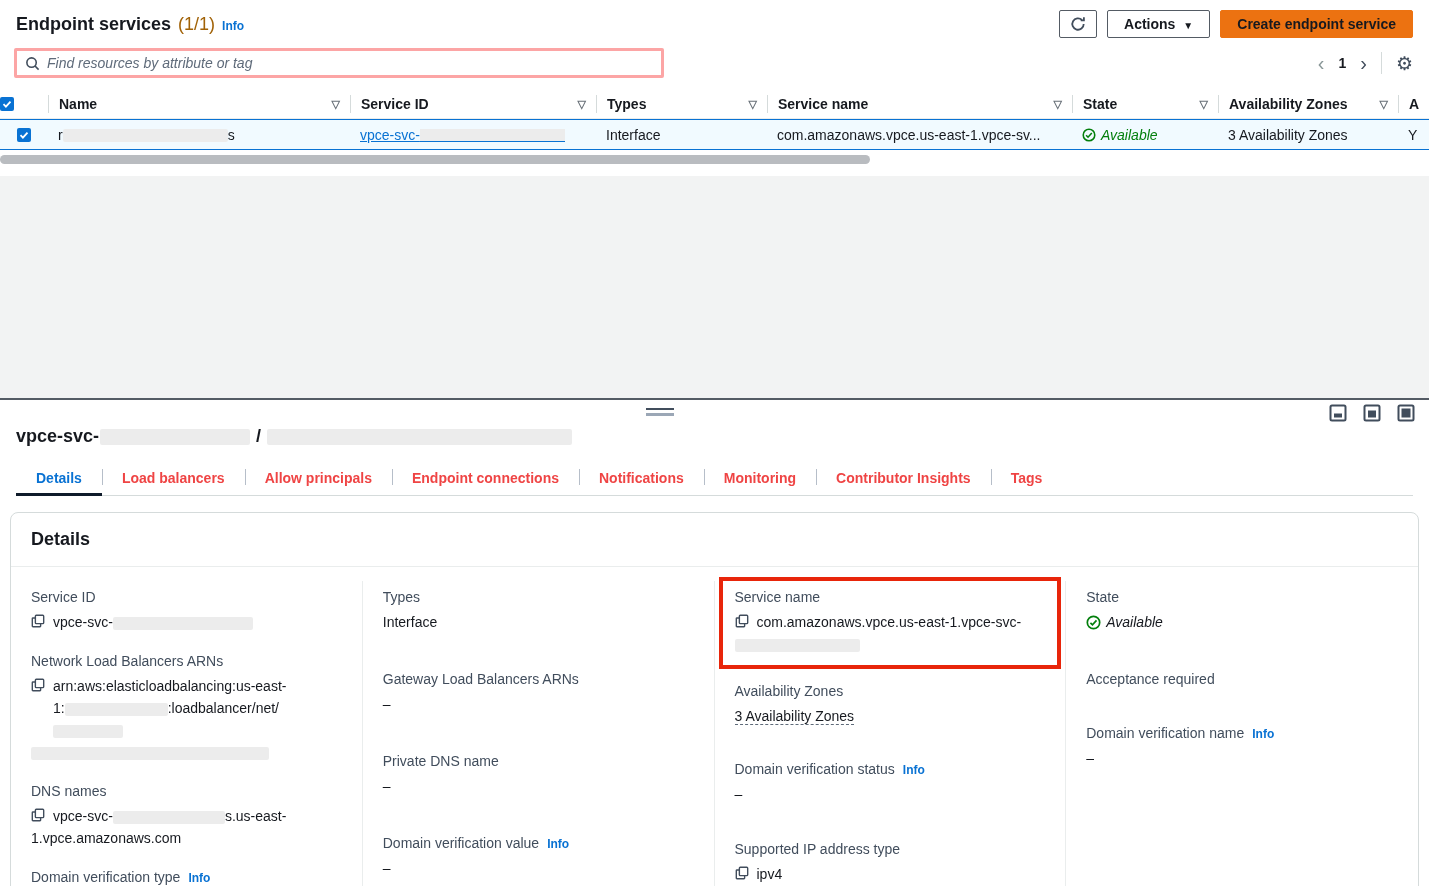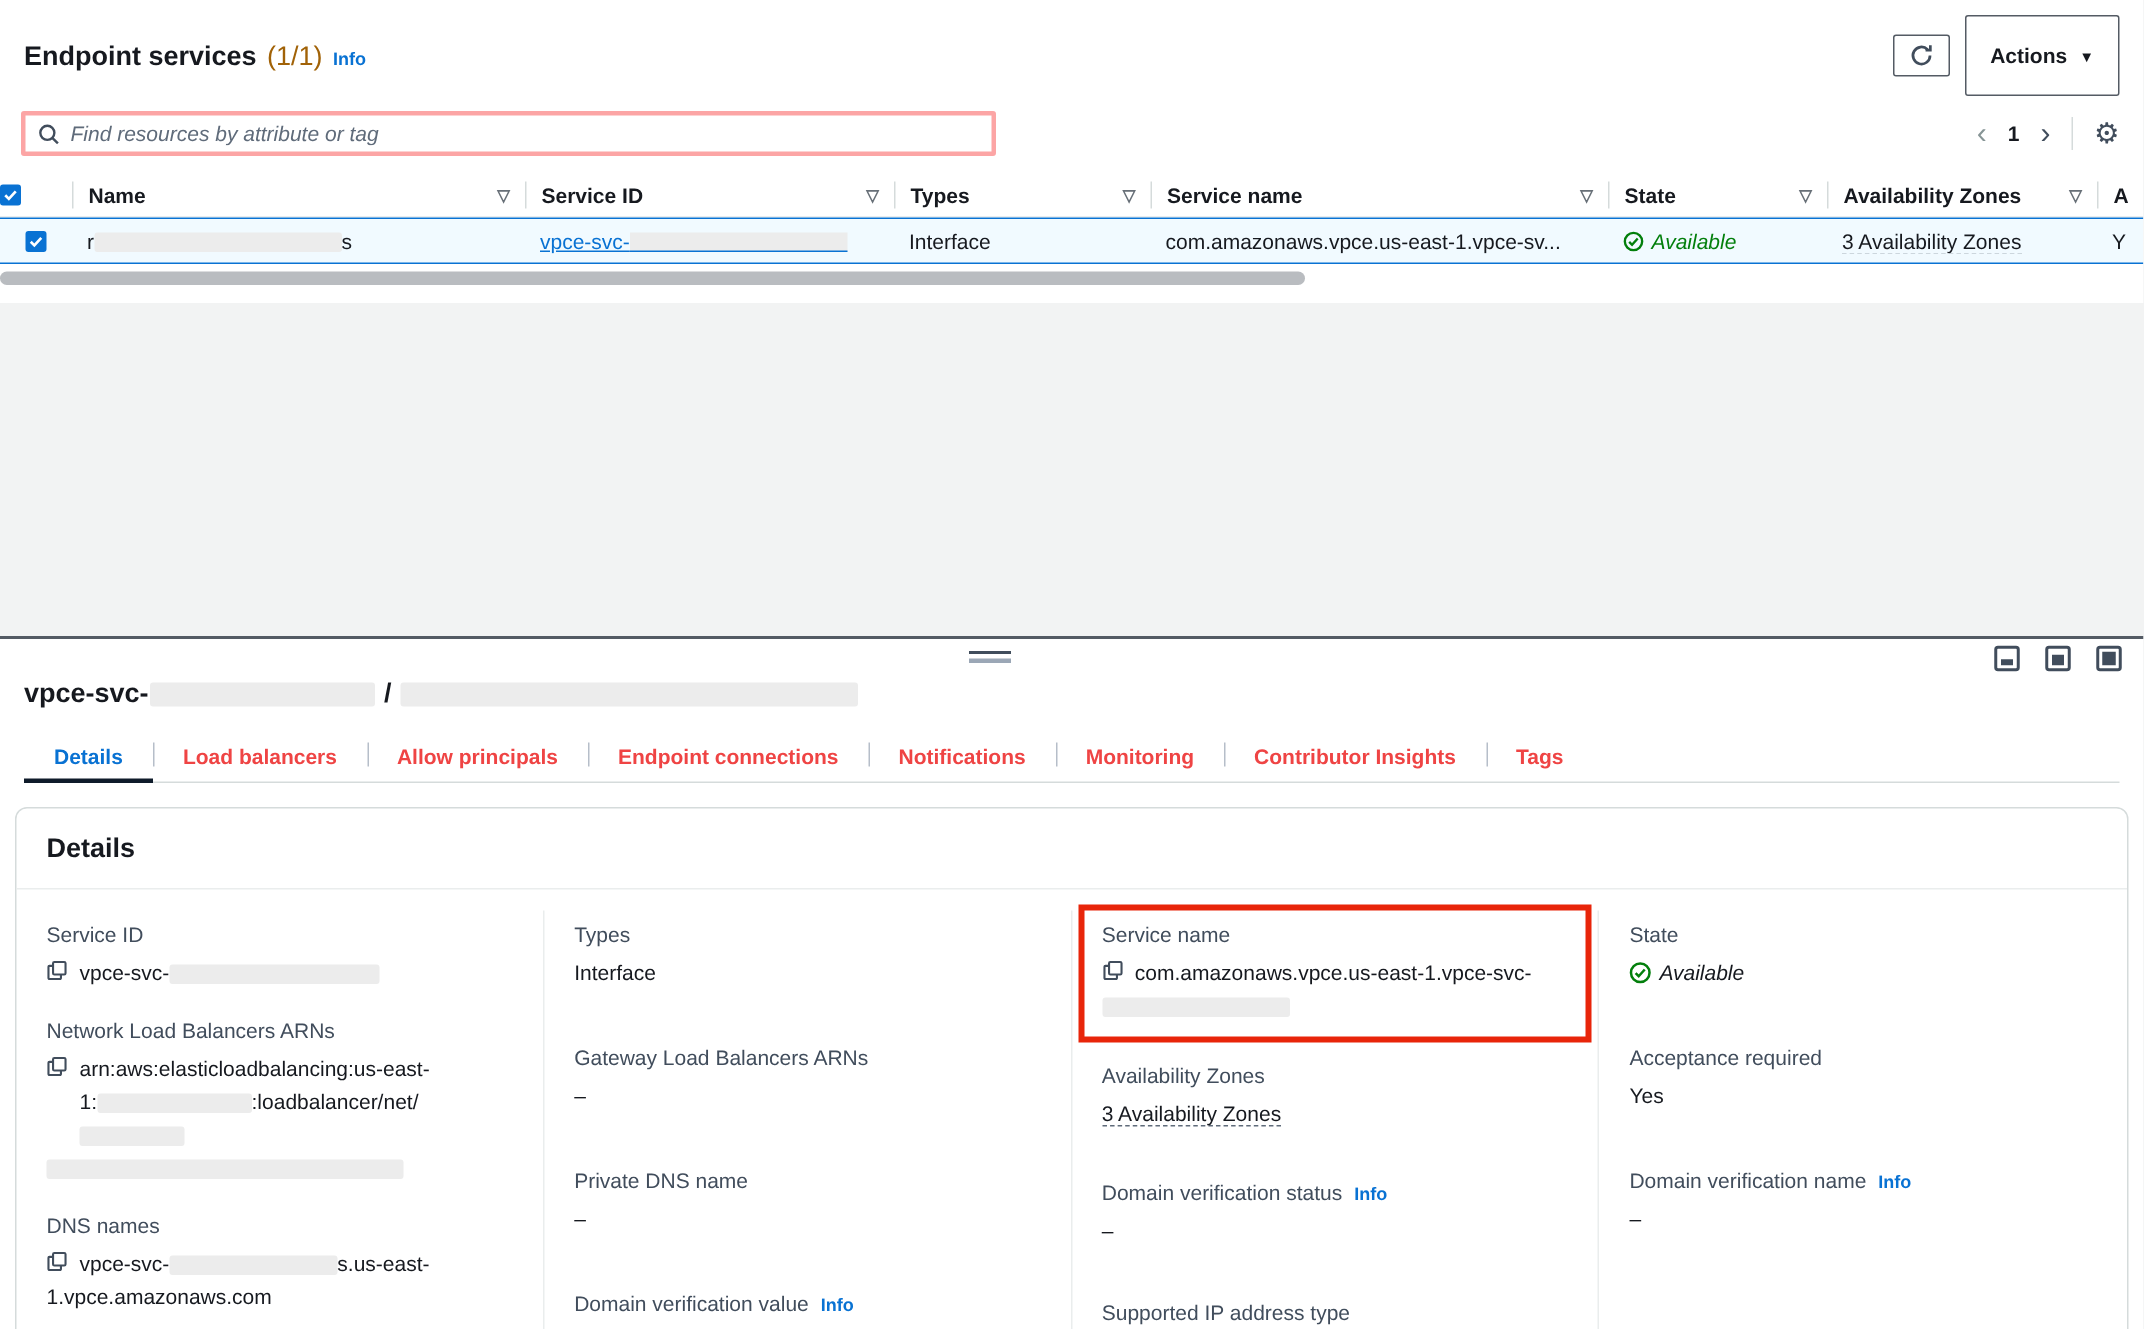--- a/index.html
+++ b/index.html
@@ -11,21 +11,21 @@
   .top-section { background:#fff; }
 
   
   .hdr { display:flex; justify-content:space-between; align-items:center; padding:10px 16px 8px 16px; }
   .hdr-left { display:flex; align-items:baseline; gap:7px; }
   .page-title { font-size:18px; font-weight:bold; }
   .page-count { font-size:18px; font-weight:normal; color:#a16207; }
   .info-link { color:#0972d3; font-size:12px; font-weight:bold; cursor:pointer; }
   .hdr-right { display:flex; gap:10px; align-items:center; }
   .btn { border:1px solid #545b64; border-radius:2px; background:#fff; color:#16191f;
-         font-weight:bold; font-size:14px; padding:18px 16px; display:flex; align-items:center; gap:8px; cursor:pointer; }
+         font-weight:bold; font-size:14px; padding:5px 16px; display:flex; align-items:center; gap:8px; cursor:pointer; }
   .btn-icon { padding:5px 10px; }
   .btn-primary { background:#ec7211; border-color:#ec7211; color:#16191f; }
   .caret { font-size:10px; position:relative; top:1px; }
 
   
   .search-row { display:flex; justify-content:space-between; align-items:center; padding:2px 16px 12px 14px; }
   .search-box { width:650px; border:3px solid #fca5a5; border-radius:2px; background:#fff;
                 display:flex; align-items:center; padding:4px 8px; gap:7px; }
   .search-box input { border:none; outline:none; flex:1; font-size:14px; font-style:italic; color:#16191f;
                       font-family:"Liberation Sans", sans-serif; background:transparent; }
@@ -110,20 +110,23 @@
       <button class="btn btn-icon">
         <svg width="16" height="16" viewBox="0 0 16 16">
             <path d="M13.7 8a5.7 5.7 0 1 1-1.7-4.05" fill="none" stroke="#414d5c" stroke-width="1.8"></path>
             <path d="M13.9 1.2v3.2h-3.2" fill="none" stroke="#414d5c" stroke-width="1.8"></path>
           </svg>
       </button>
       <button class="btn">
         <span>Actions</span>
         <span class="caret">▼</span>
       </button>
+      <button class="btn btn-primary">
+        <span>Create endpoint service</span>
+      </button>
     </div>
   </div>
 
   <div class="search-row">
     <div class="search-box">
       <svg width="15" height="15" viewBox="0 0 16 16">
           <circle cx="7" cy="7" r="5" fill="none" stroke="#414d5c" stroke-width="1.7"></circle>
           <path d="M10.7 10.7L14.5 14.5" stroke="#414d5c" stroke-width="1.7"></path>
         </svg>
       <input type="text" placeholder="Find resources by attribute or tag" style="">
@@ -360,21 +363,20 @@
           <div class="f-value state-ok">
             <svg width="15" height="15" viewBox="0 0 16 16">
                 <circle cx="8" cy="8" r="6.6" fill="none" stroke="#037f0c" stroke-width="1.8"></circle>
                 <path d="M4.7 8.3l2.2 2.2 4.3-4.8" fill="none" stroke="#037f0c" stroke-width="1.8"></path>
               </svg>
             <span>Available</span>
           </div>
         </div>
         <div class="field" style="margin-top:38px">
           <div class="f-label">Acceptance required</div>
-          <div class="f-value">Yes</div>
         </div>
         <div class="field" style="margin-top:38px">
           <div class="f-label">
               <span>Domain verification name</span>
               <span class="info-link">Info</span>
             </div>
           <div class="f-value">–</div>
         </div>
       </div>
 

